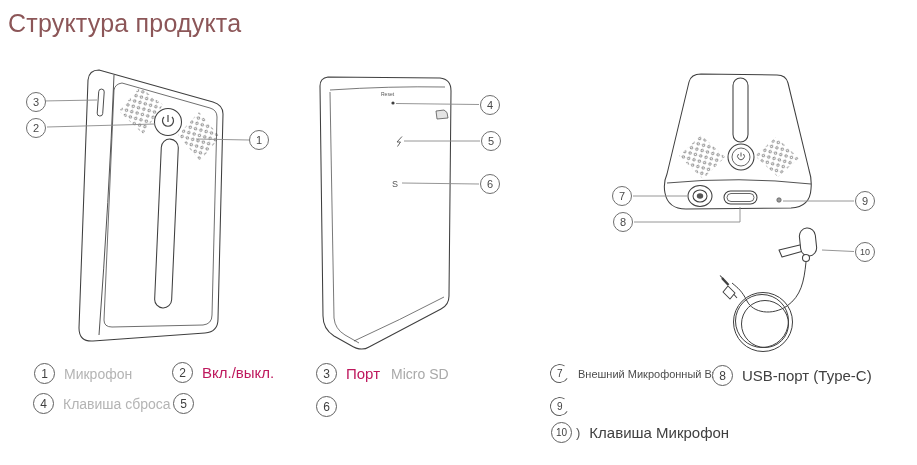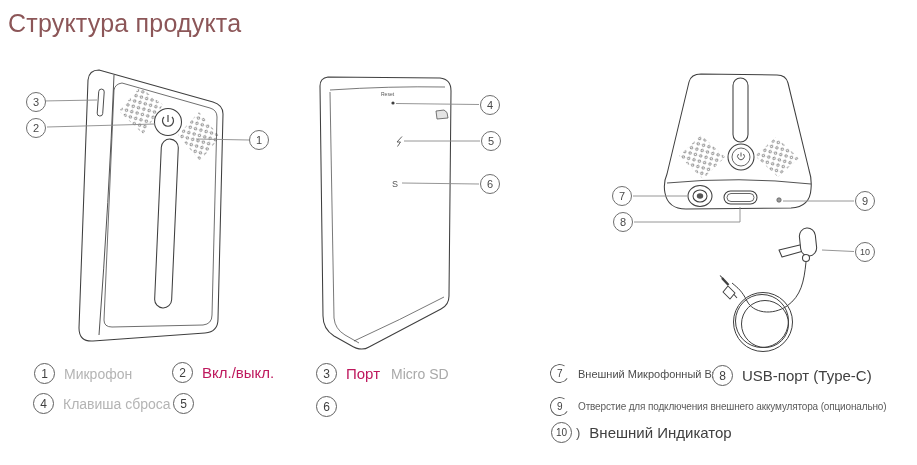--- a/index.html
+++ b/index.html
@@ -201,21 +201,20 @@
     <span class="lab-gray-md">Внешний Микрофонный Вход</span>
   </div>
   <div class="lg r8">
     <span class="lgc">8</span>
     <span class="lab-gray">USB-порт (Type-C)</span>
   </div>
   <div class="lg r9">
     <span class="lgc sm open">
         <span>9</span>
       </span>
-    <span class="lab-gray-sm">Отверстие для подключения внешнего аккумулятора (опционально)</span>
   </div>
   <div class="lg r10">
     <span class="lgc" style="font-size:10px">10</span>
     <span class="suffix">)</span>
-    <span class="lab-gray">Внешний Индикатор</span>
+    <span class="lab-gray">Клавиша Микрофон</span>
   </div>
 
 </div>
 
 </body></html>

